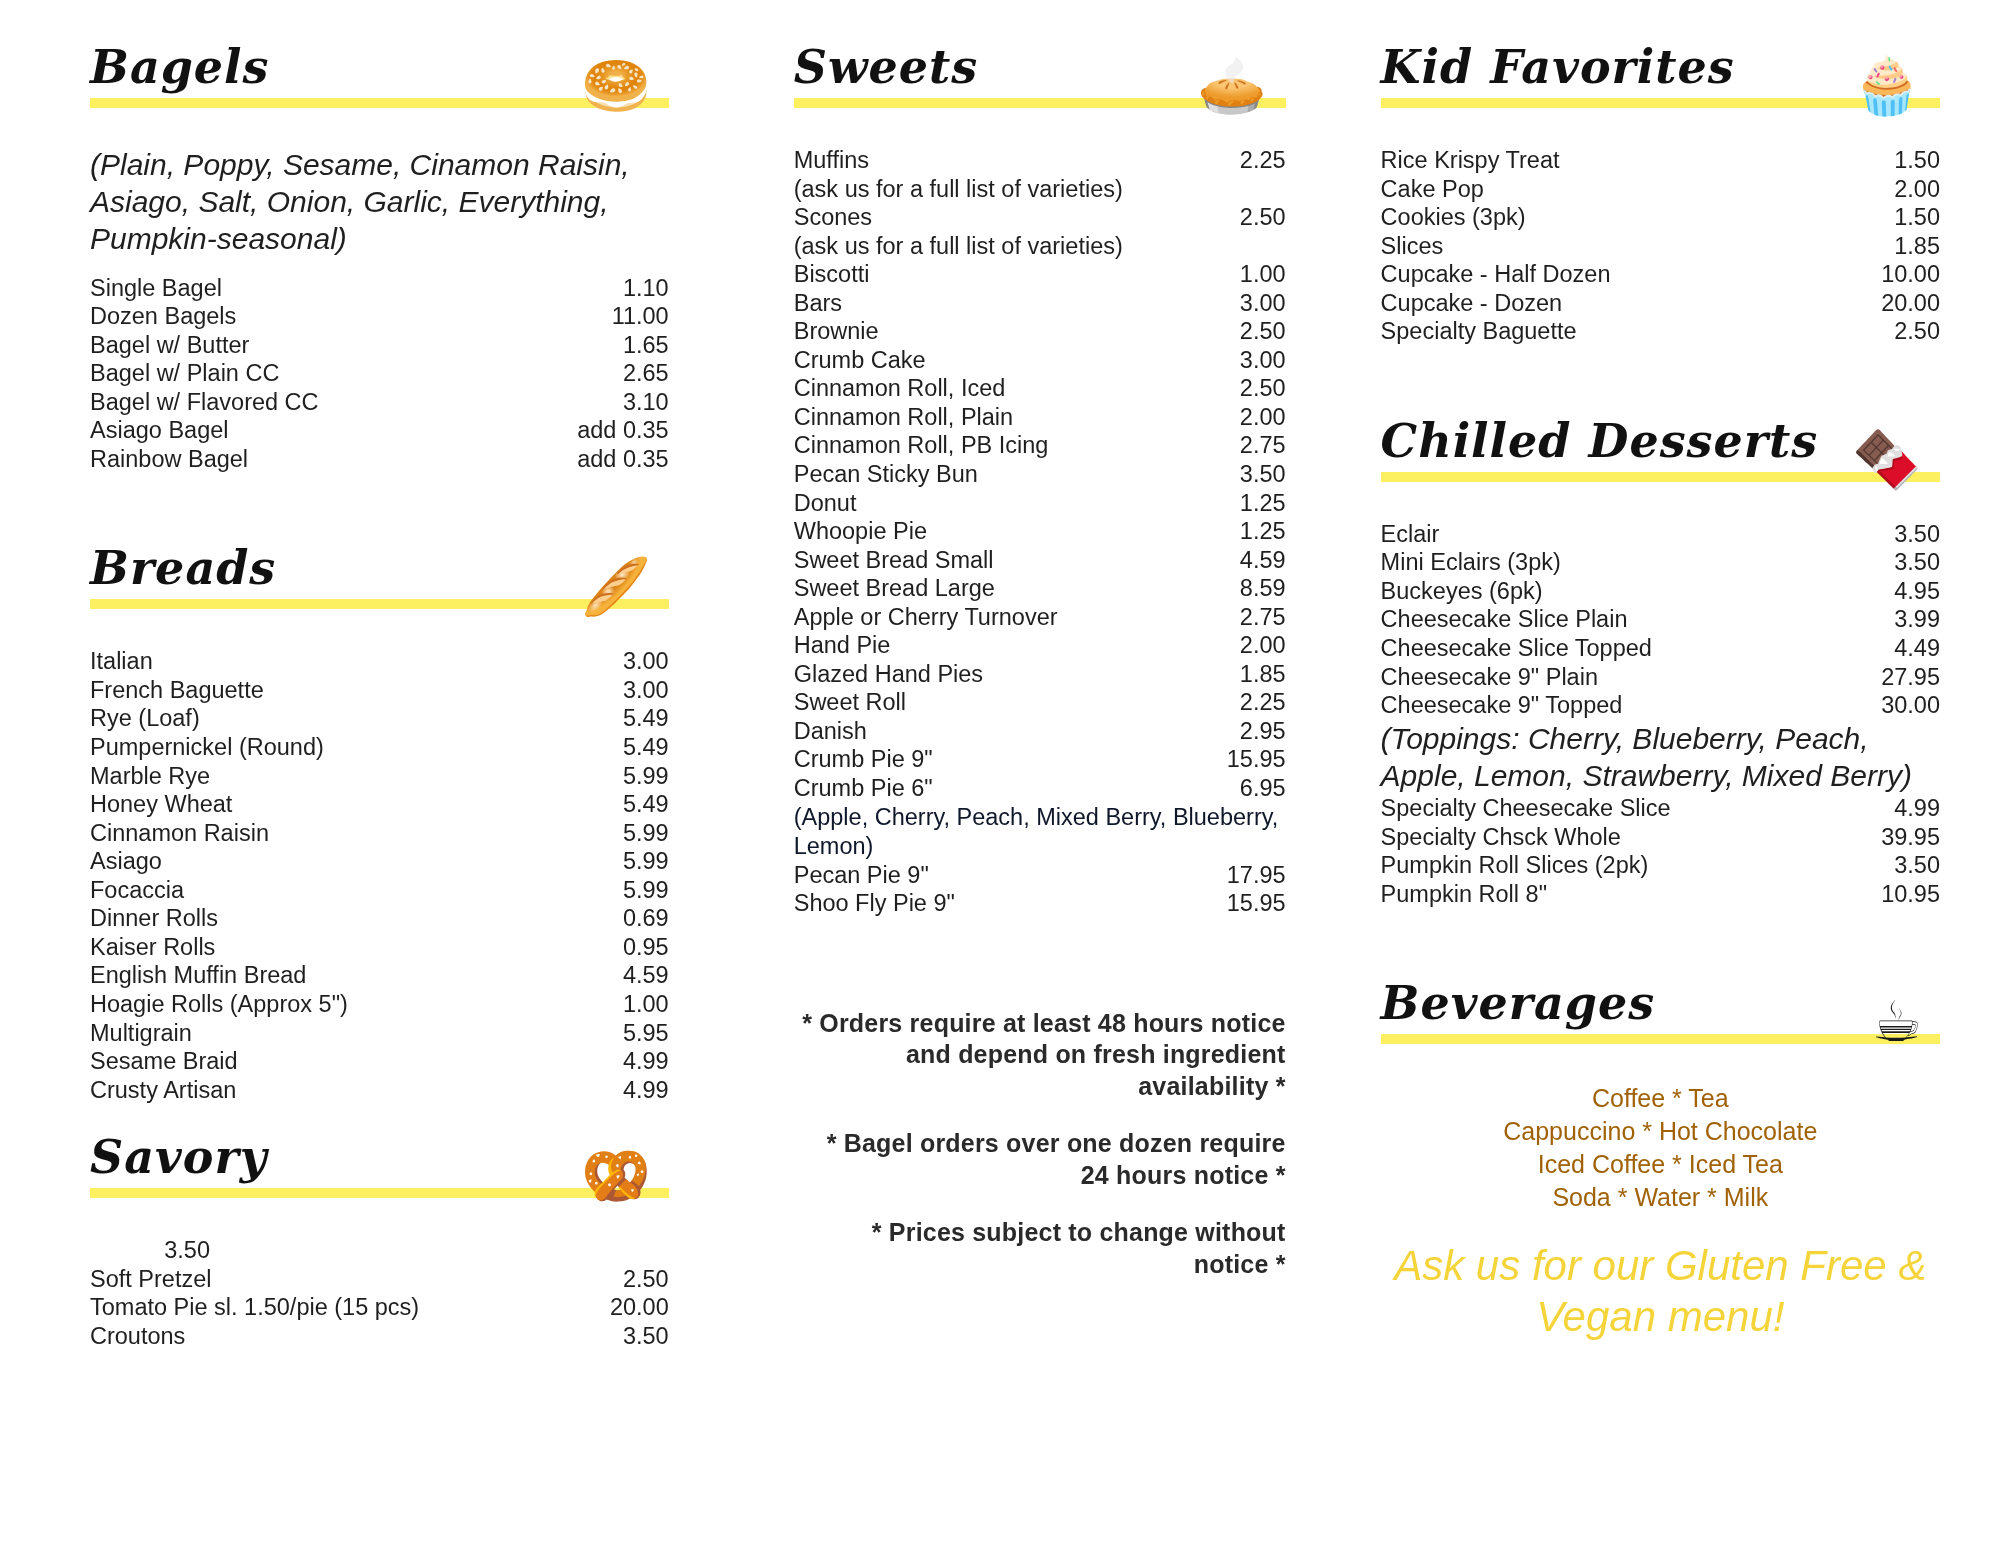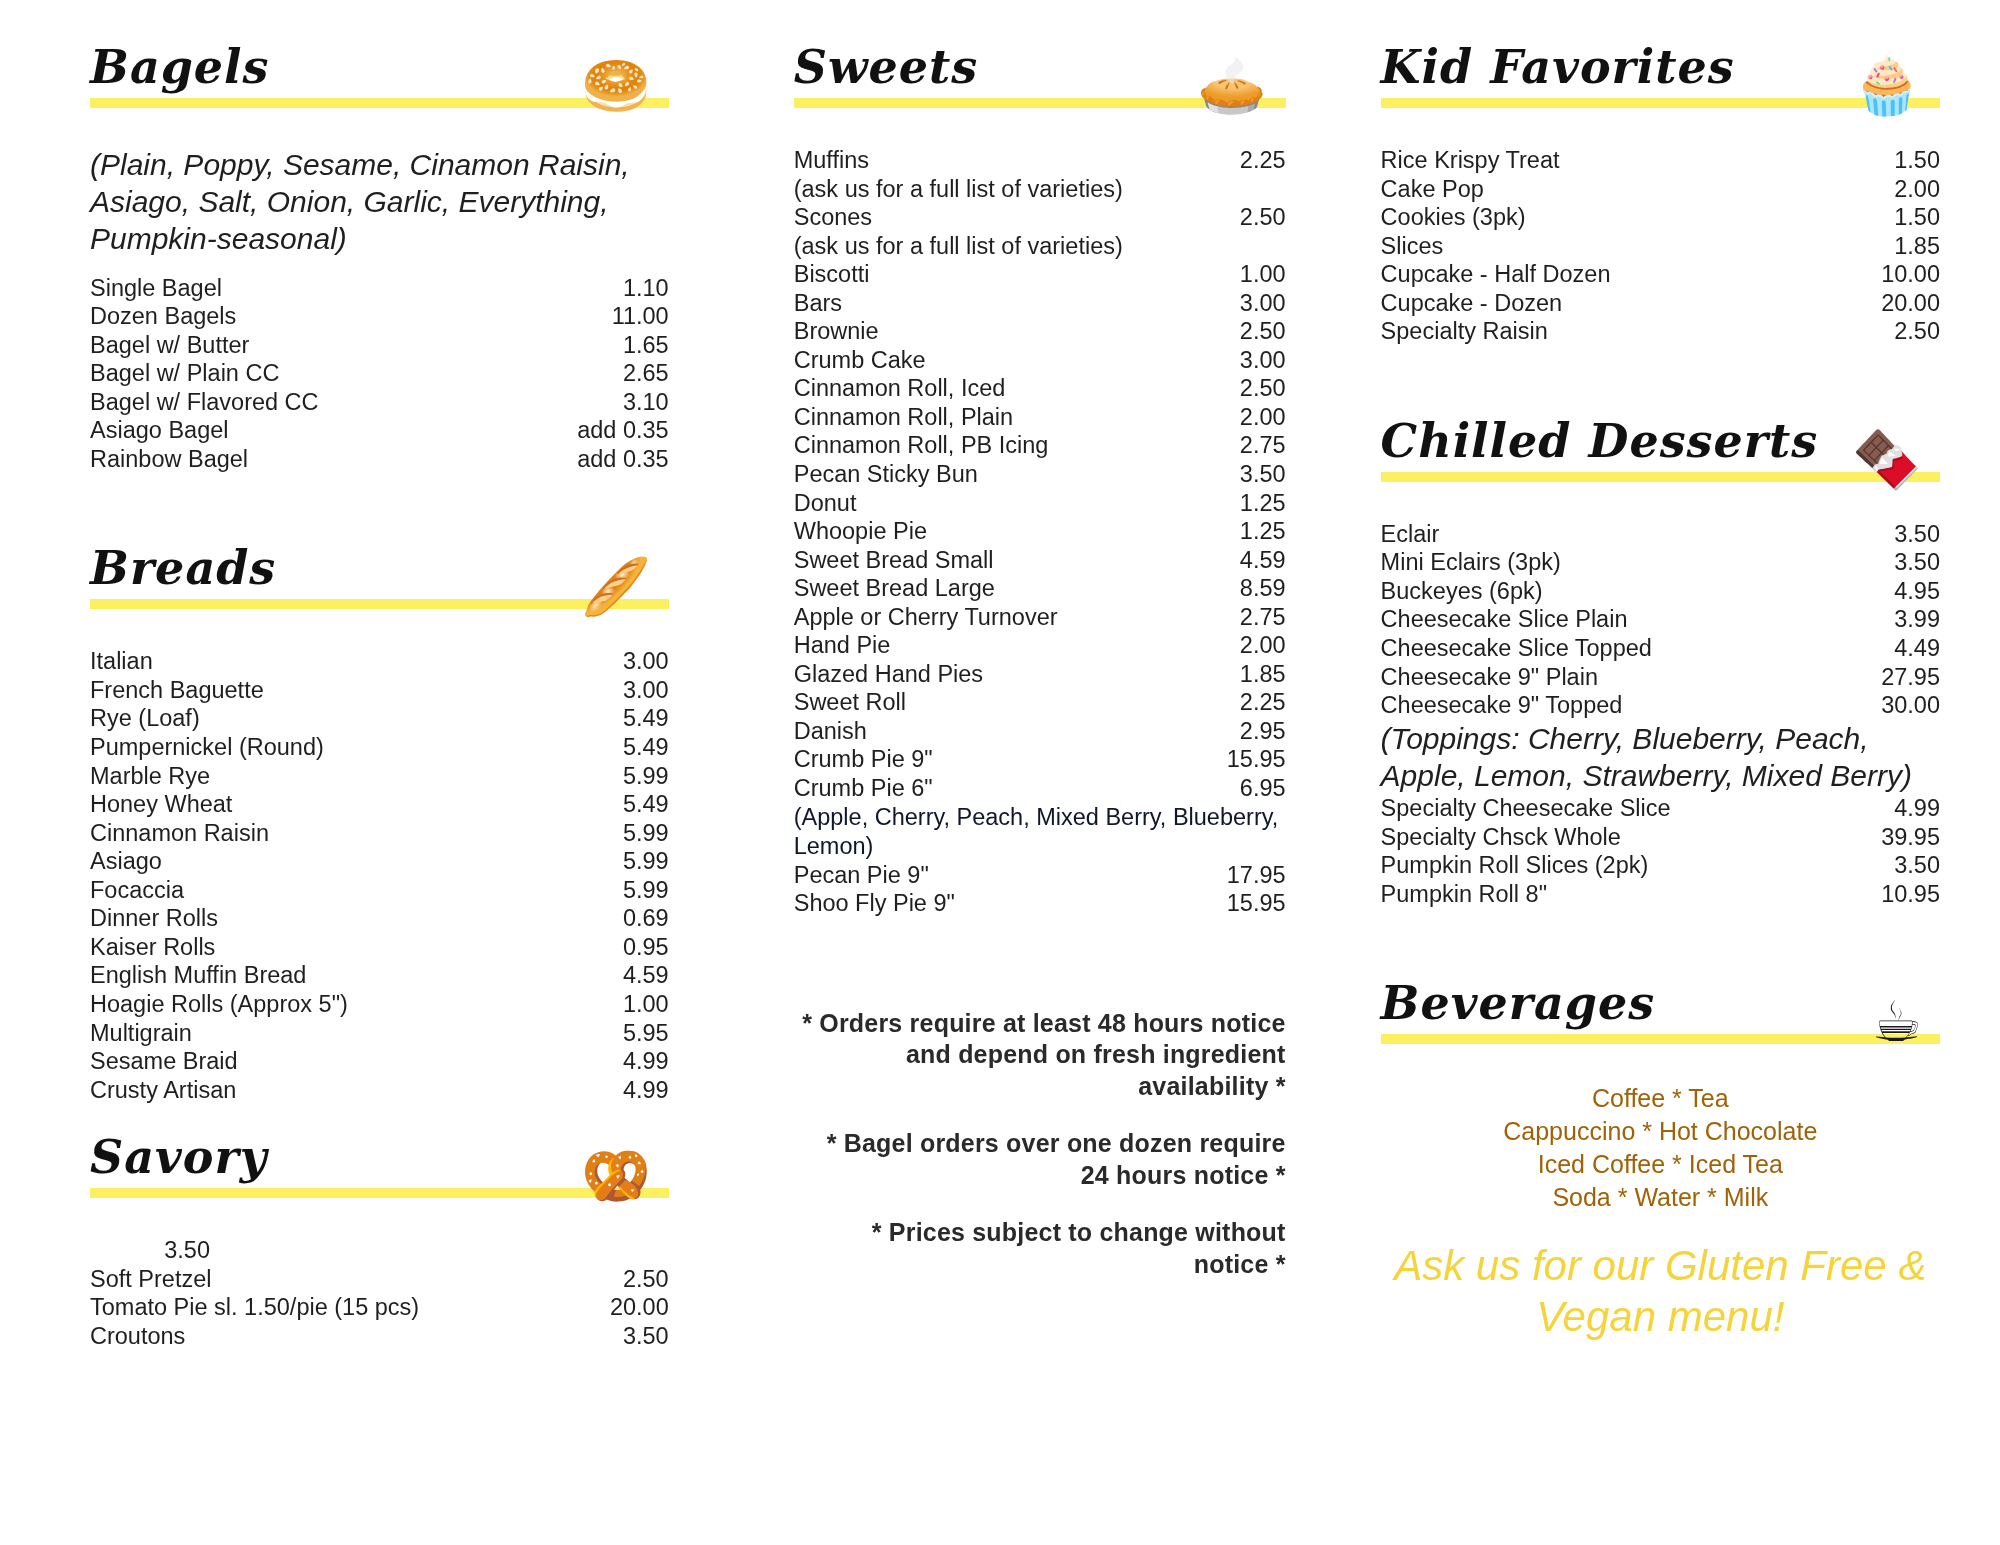--- a/index.html
+++ b/index.html
@@ -432,21 +432,21 @@
         </li>
       <li class="row">
           <span class="name">Cupcake - Half Dozen</span>
           <span class="price">10.00</span>
         </li>
       <li class="row">
           <span class="name">Cupcake - Dozen</span>
           <span class="price">20.00</span>
         </li>
       <li class="row">
-          <span class="name">Specialty Raisin</span>
+          <span class="name">Specialty Baguette</span>
           <span class="price">2.50</span>
         </li>
     </ul>
 
     <div class="spacer-lg"></div>
 
     <div class="section-head">
       <div class="underline-bar"></div>
       <div class="section-title">Chilled Desserts</div>
       <div class="head-icon icon-emoji">🍫</div>

